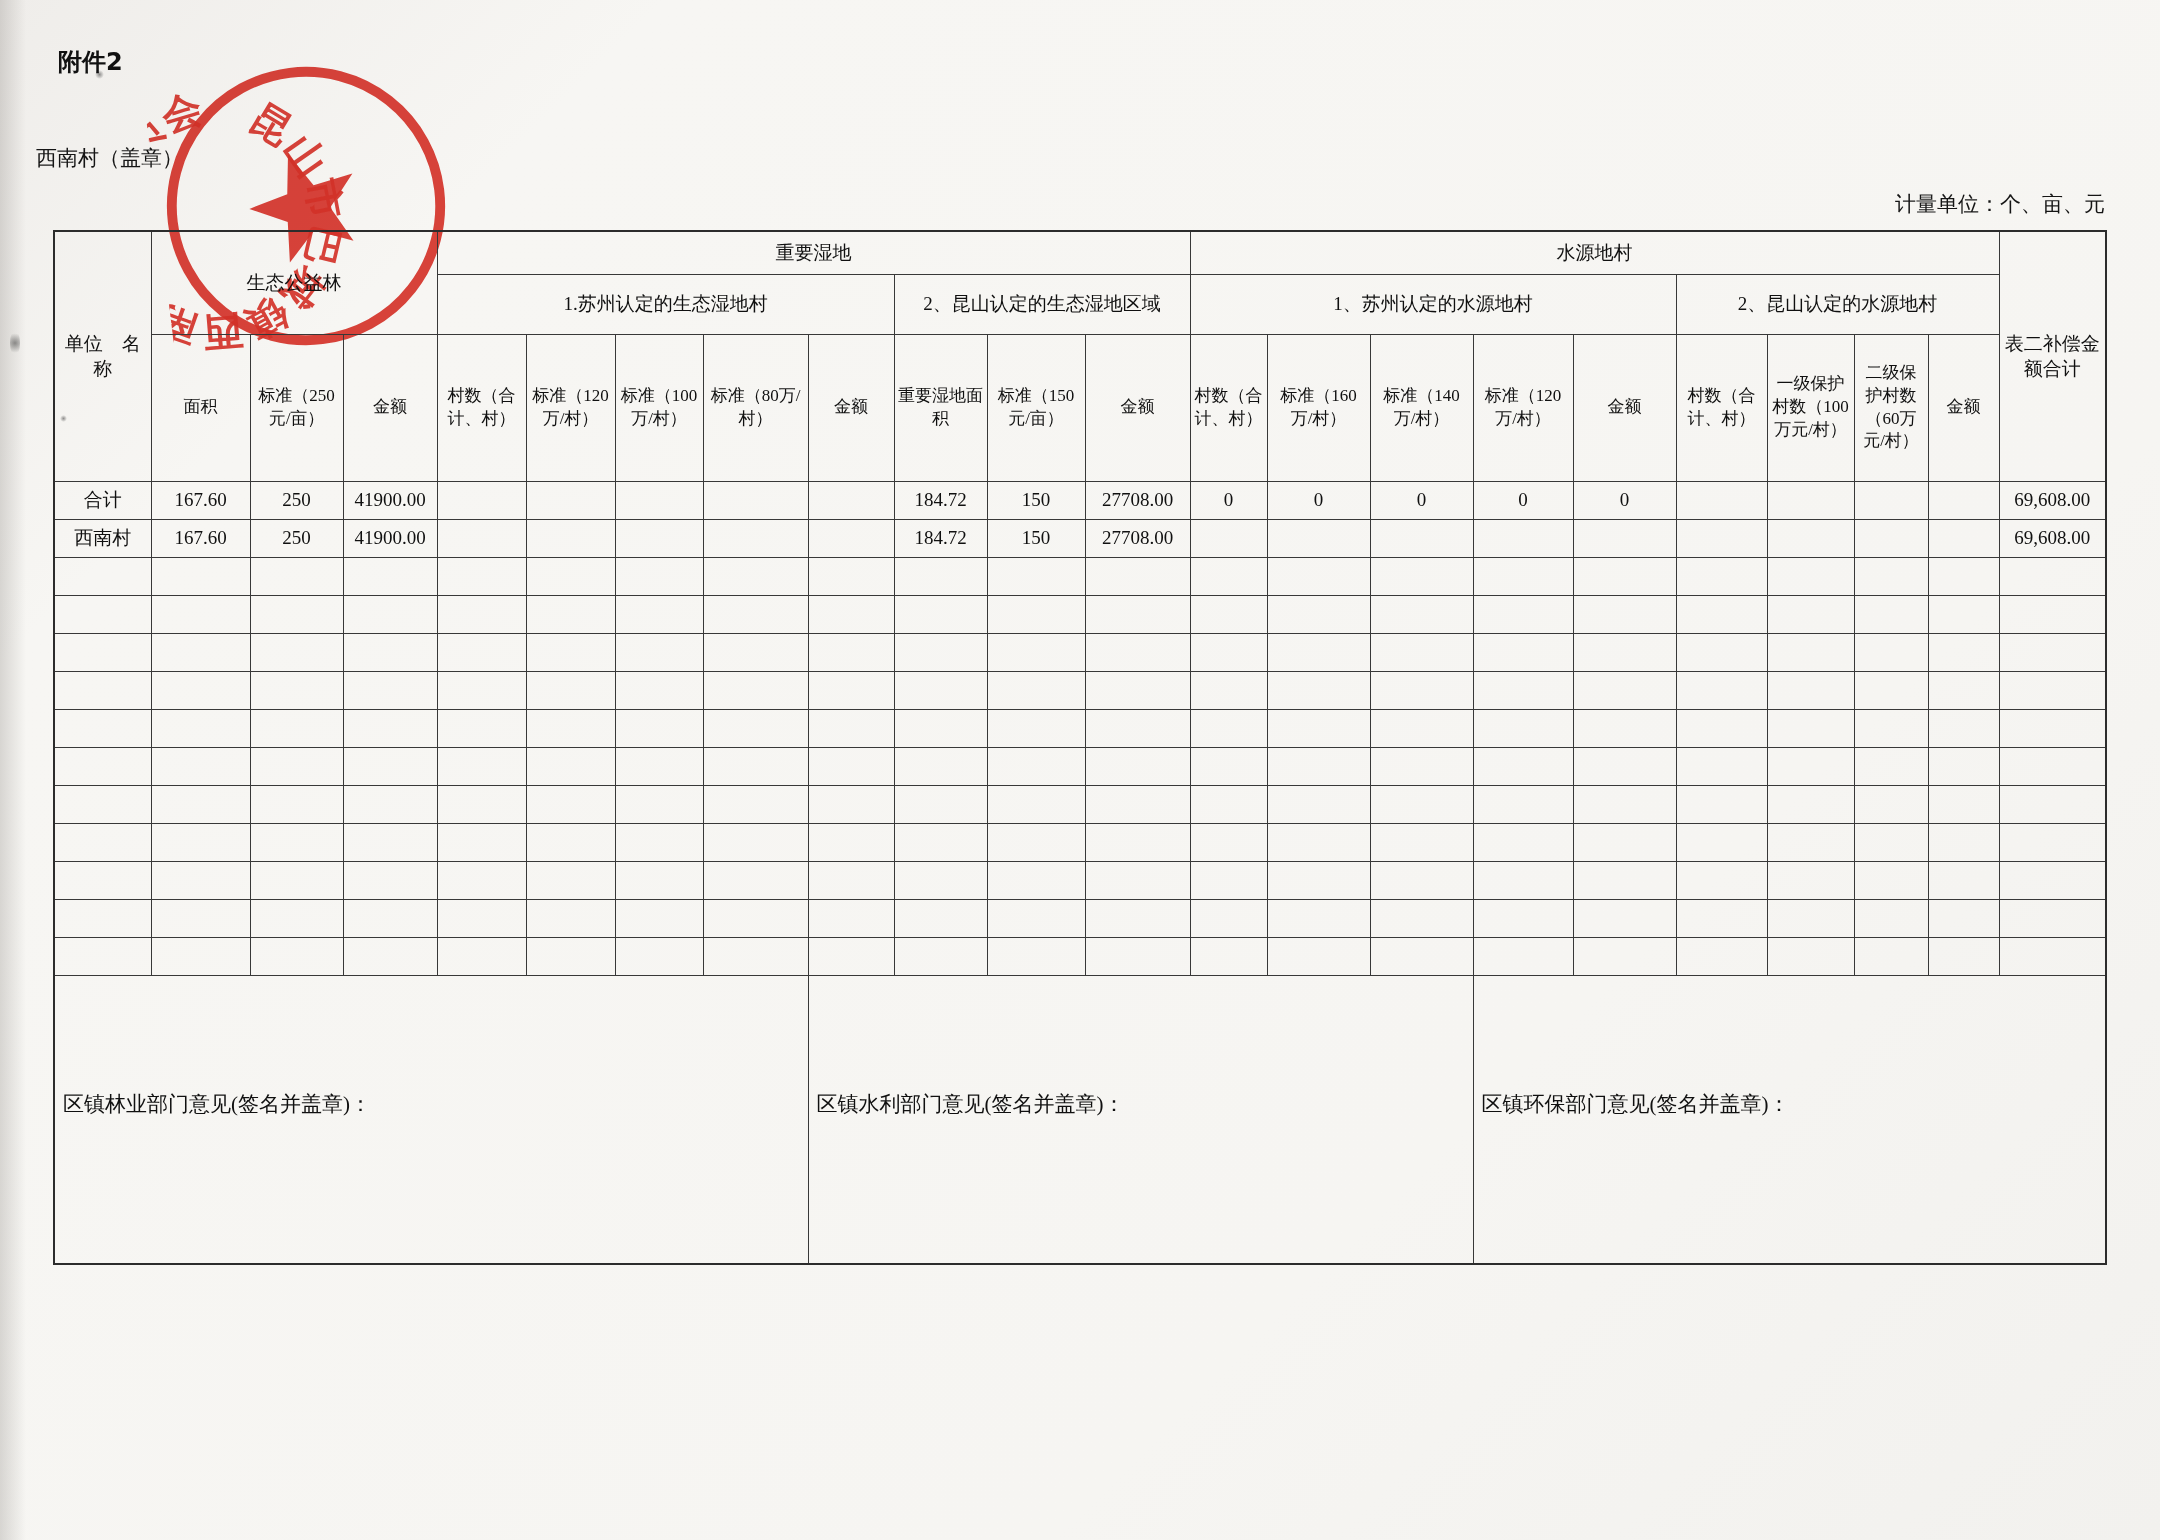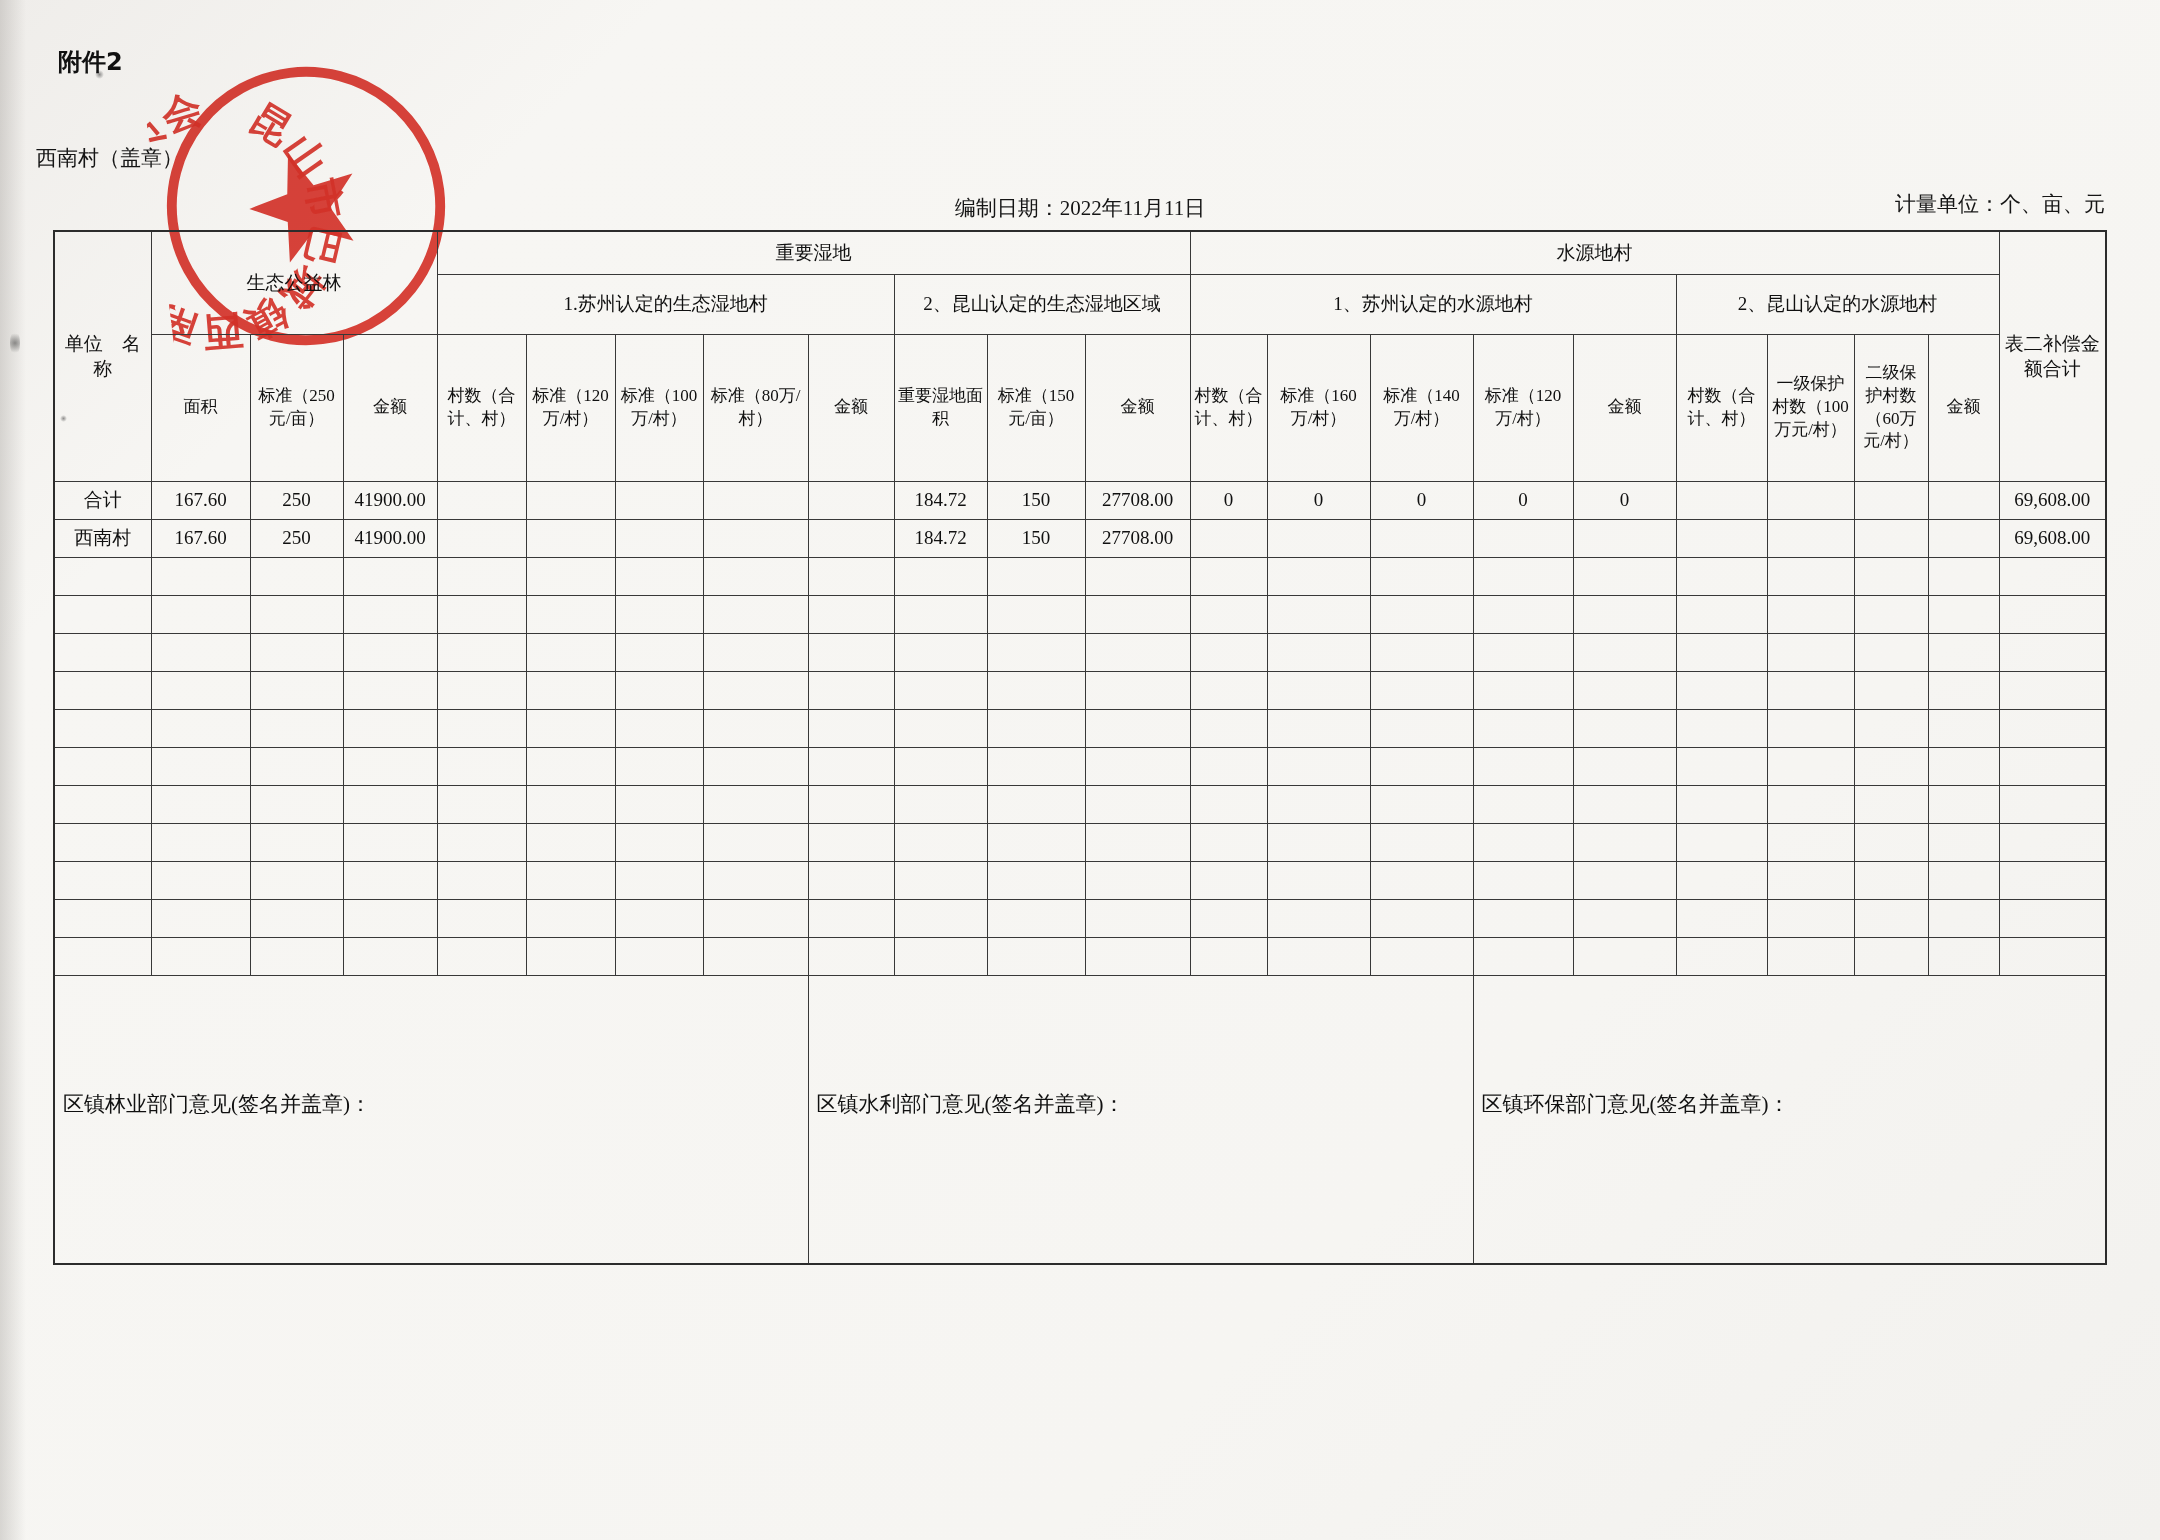--- a/index.html
+++ b/index.html
@@ -49,21 +49,20 @@
 <body>
 
 <div class="page">
   <div class="edge-shade"></div>
   <div class="speck" style="left:10px;top:330px;width:10px;height:26px;"></div>
   <div class="speck" style="left:95px;top:70px;width:9px;height:9px;"></div>
   <div class="speck" style="left:60px;top:415px;width:7px;height:7px;"></div>
 
   <div class="attachment">附件2</div>
   <div class="stamp-note">西南村（盖章）</div>
-  <div class="prepared-date">编制日期：2022年11月11日</div>
   <div class="unit-note">计量单位：个、亩、元</div>
 
   <div class="stamp-wrap">
     <svg viewBox="0 0 300 300">
       <circle cx="150" cy="150" r="136" fill="none" stroke="#d8241a" stroke-width="10" stroke-opacity="0.92"></circle>
       <path id="sealArc" d="M 100,63.4 A 100,100 0 1 1 99.9,63.35" fill="none"></path>
       <text font-size="40" font-weight="bold" fill="#d8241a" fill-opacity="0.92" font-family="DejaVu Sans, sans-serif">
         <textPath href="#sealArc" startOffset="0" textLength="585">昆山市巴城镇西南村村民委员会</textPath>
       </text>
       <polygon points="150,94 164.1,132.6 205.2,134.1 172.8,159.4 184.1,198.9 150,176 115.9,198.9 127.2,159.4 94.8,134.1 135.9,132.6" fill="#d8241a" fill-opacity="0.92" transform="rotate(-12 150 150)"></polygon>

